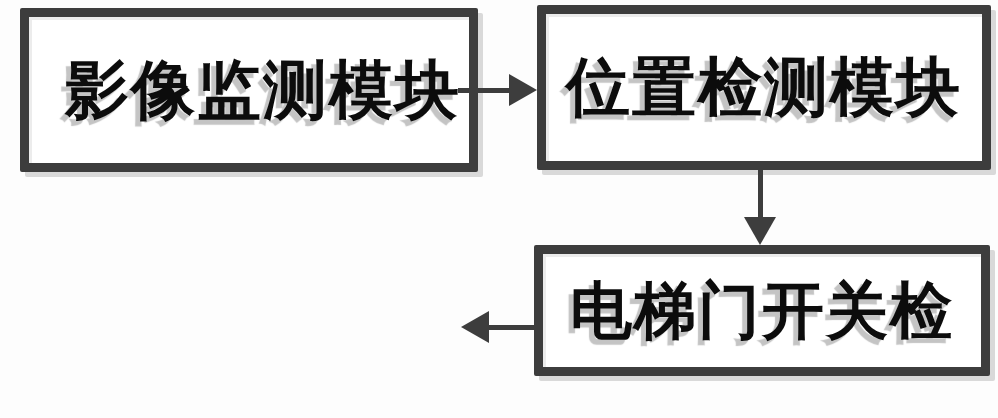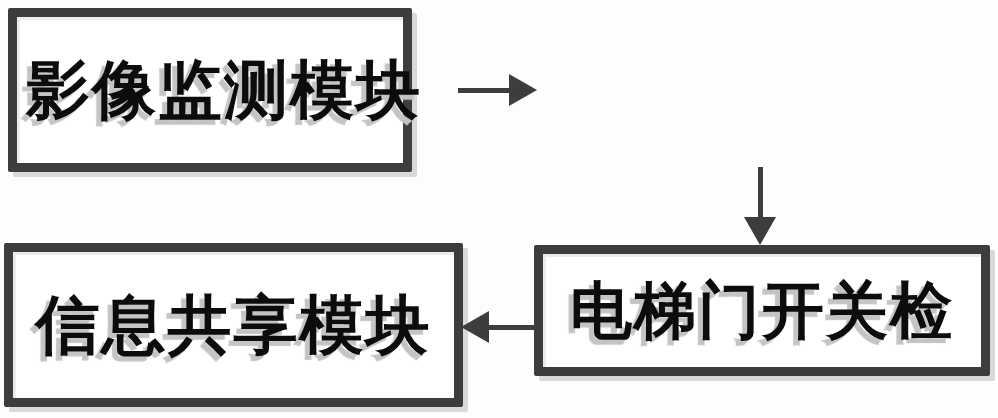--- a/index.html
+++ b/index.html
@@ -33,21 +33,21 @@
     color: #0c0c0c;
     letter-spacing: 2px;
     white-space: nowrap;
     text-shadow: -5px 5px 1px #c4c4c4;
   }
   .box-label.multiline {
     font-size: 62px;
     line-height: 76px;
     white-space: normal;
   }
-  .box-image-monitoring   { left: 8px;   top: 8px;   width: 404px; height: 164px; padding-left: 28px; }
+  .box-image-monitoring   { left: 20px;   top: 8px;   width: 458px; height: 164px; padding-left: 28px; }
   .box-position-detection { left: 537px; top: 5px;   width: 454px; height: 165px; }
   .box-door-detection     { left: 534px; top: 245px; width: 456px; height: 131px; }
   .box-info-sharing       { left: 4px;   top: 243px; width: 459px; height: 164px; }
 
   .arrow-line {
     position: absolute;
     background: #3d3d3d;
   }
   .arrow-head {
     position: absolute;
@@ -78,30 +78,30 @@
 </style>
 </head>
 <body>
 
 <div class="canvas">
 
   <div class="box box-image-monitoring">
     <span class="box-label">影像监测模块</span>
   </div>
 
+  <div class="box box-position-detection">
+    <span class="box-label">位置检测模块</span>
+  </div>
 
   <div class="box box-door-detection">
     <div class="box-label multiline">
       <div>电梯门开关检</div>
     </div>
   </div>
 
-  <div class="box box-info-sharing">
-    <span class="box-label">信息共享模块</span>
-  </div>
 
   <div>
     <div class="arrow-line line-1"></div>
     <div class="arrow-head head-right"></div>
   </div>
 
   <div>
     <div class="arrow-line line-2"></div>
     <div class="arrow-head head-down"></div>
   </div>

